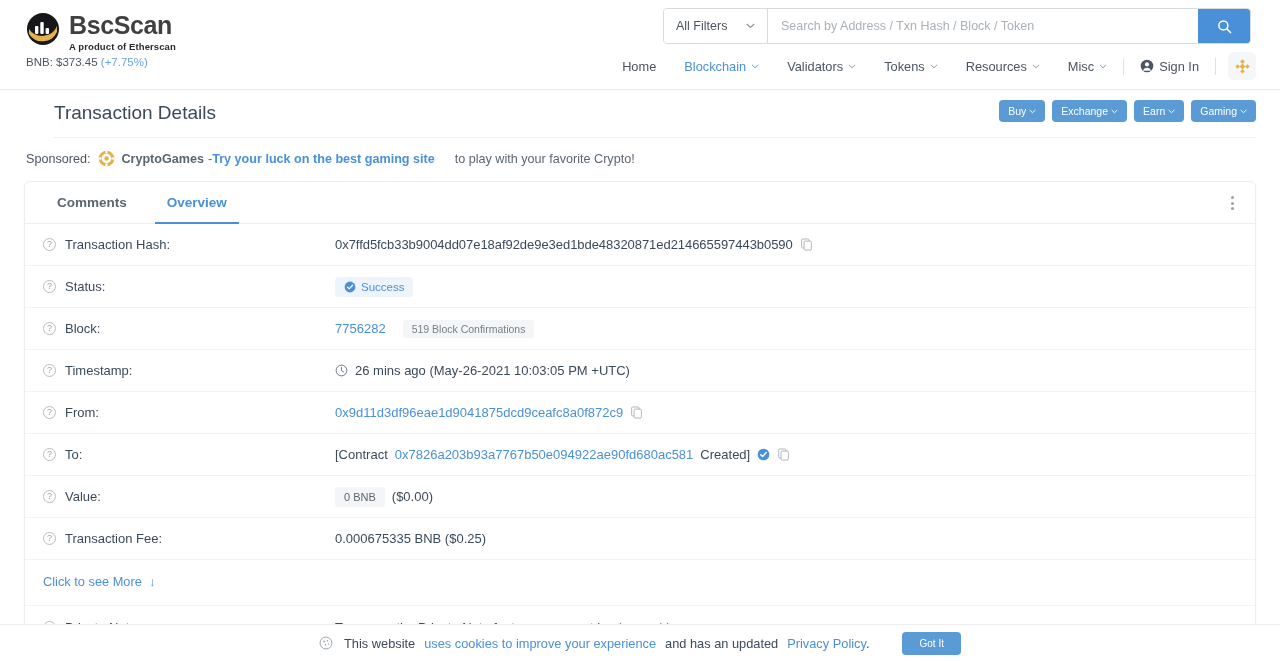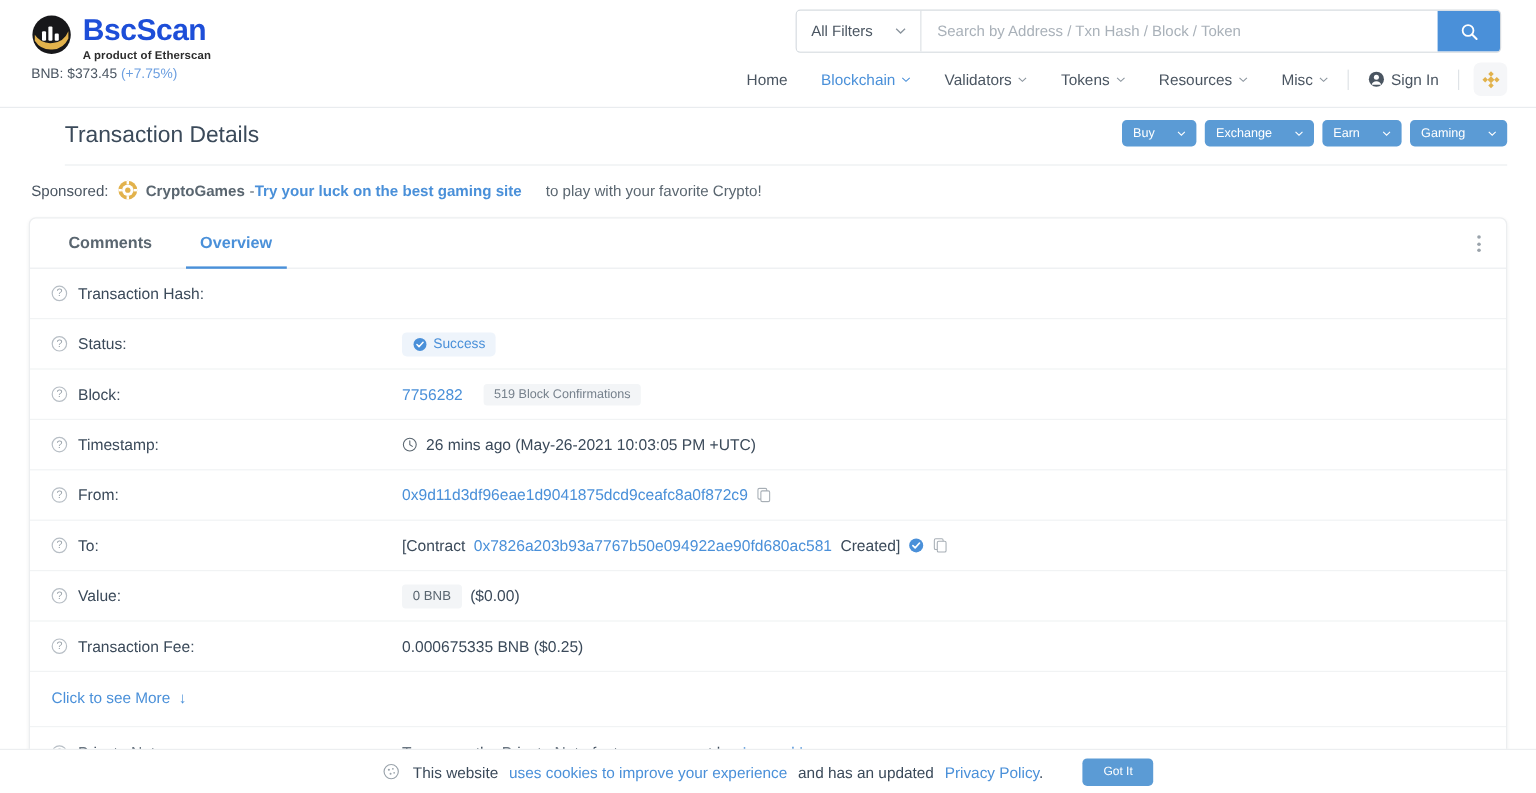--- a/index.html
+++ b/index.html
@@ -14,21 +14,21 @@
   
   .header {
     position: relative;
     height: 90px;
     background: #ffffff;
     border-bottom: 1px solid #e9ecef;
   }
   .brand { position: absolute; left: 26px; top: 12px; display: flex; align-items: flex-start; gap: 9px; }
   .brand-logo { width: 34px; height: 34px; flex: 0 0 34px; }
   .brand-text { padding-top: 1px; }
-  .brand-name { font-size: 25px; font-weight: bold; color: #1d4ed8; letter-spacing: -0.4px; line-height: 1; }
+  .brand-name { font-size: 25px; font-weight: bold; color: #404040; letter-spacing: -0.4px; line-height: 1; }
   .brand-sub { font-size: 9.5px; font-weight: bold; color: #2c2c2c; letter-spacing: 0.1px; margin-top: 3px; }
   .price-pill {
     position: absolute; left: 26px; top: 56px;
     font-size: 11.5px; color: #4a5561; white-space: nowrap;
   }
   .price-pill .up { color: #6c9fe0; }
 
   .searchwrap {
     position: absolute; left: 663px; top: 8px;
     width: 588px; height: 36px;
@@ -63,21 +63,21 @@
     display: flex; align-items: center; justify-content: center; margin-left: 10px; cursor: pointer;
   }
 
   
   .titlebar { position: relative; height: 48px; padding: 0 24px; margin-left: 28px; }
   .page-title { position: absolute; left: 26px; top: 12px; font-size: 19px; color: #3b4a5a; font-weight: normal; }
   .title-actions { position: absolute; right: 24px; top: 10px; display: flex; gap: 7px; }
   .act-btn {
     background: #5b9bd5; color: #fff; border: none; border-radius: 4px;
     font-size: 10.5px; padding: 5px 9px; cursor: pointer;
-    display: flex; align-items: center; gap: 19px;
+    display: flex; align-items: center; gap: 3px;
     font-family: "Liberation Sans", sans-serif;
   }
   .divider-line { position: absolute; left: 26px; right: 24px; bottom: 0; height: 1px; background: #eceef0; }
 
   
   .sponsored {
     padding: 12px 26px 14px 26px; font-size: 12.6px; color: #5a6670;
     display: flex; align-items: center; gap: 0; white-space: nowrap;
   }
   .sponsored b { color: #4a5561; font-weight: normal; margin-right: 8px; }
@@ -318,20 +318,29 @@
       <span></span>
       <span></span>
     </div>
   </div>
 
   <div class="row">
     <div class="row-label">
       <span class="qmark">?</span>
       <span>Transaction Hash:</span>
     </div>
+    <div class="row-val">
+      <span class="mono-hash">0x7ffd5fcb33b9004dd07e18af92de9e3ed1bde48320871ed214665597443b0590</span>
+      <span class="copy-ico">
+        <svg width="13" height="13" viewBox="0 0 16 16">
+          <rect x="2" y="1.2" width="9" height="11" rx="1.4" stroke="#8a949d" stroke-width="1.1" fill="#fff"></rect>
+          <rect x="5" y="3.8" width="9" height="11" rx="1.4" stroke="#8a949d" stroke-width="1.1" fill="#fff"></rect>
+        </svg>
+      </span>
+    </div>
   </div>
 
   <div class="row">
     <div class="row-label">
       <span class="qmark">?</span>
       <span>Status:</span>
     </div>
     <div class="row-val">
       <span class="badge-success">
         <svg width="12" height="12" viewBox="0 0 16 16">

